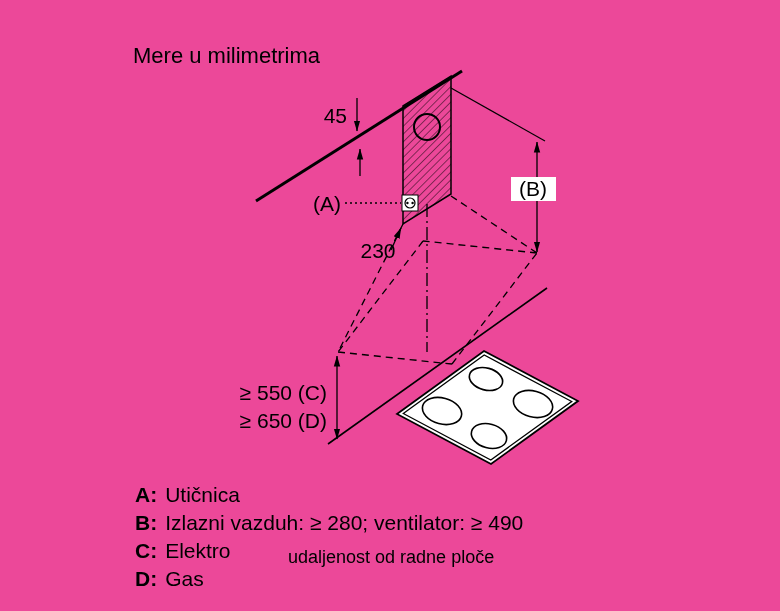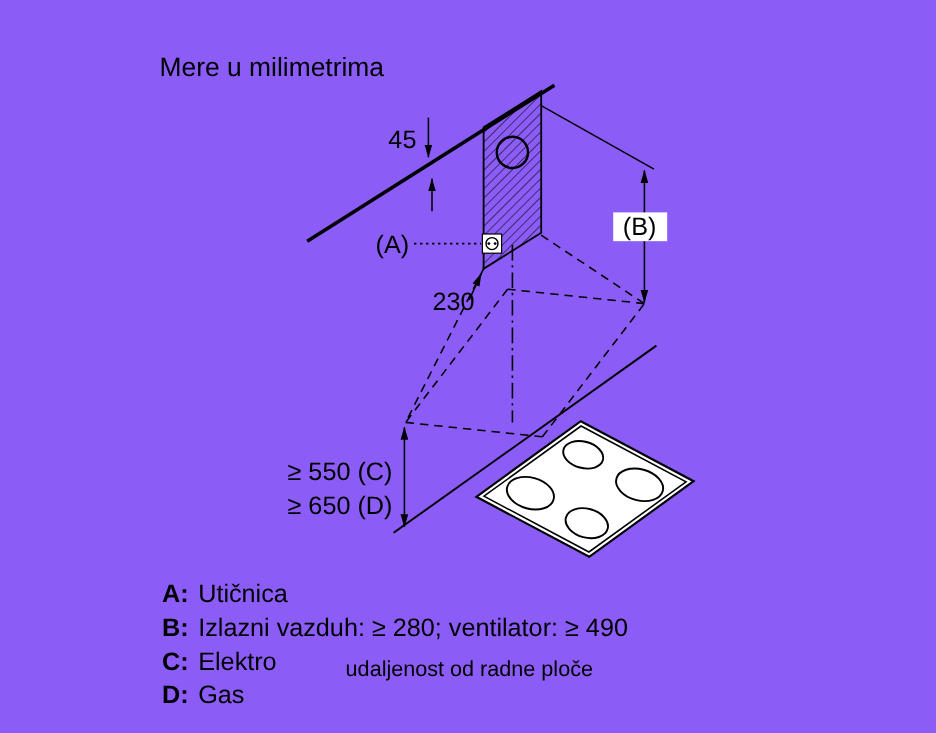--- a/index.html
+++ b/index.html
@@ -1,16 +1,16 @@
 <!DOCTYPE html>
 <html><head>
 <meta charset="utf-8">
 <style>
   html,body{margin:0;padding:0;background:#ffffff;}
-  .stage{position:relative;width:780px;height:611px;background:#8b5cf6;overflow:hidden;}
+  .stage{position:relative;width:780px;height:611px;background:#ec4899;overflow:hidden;}
   svg text{font-family:"Liberation Sans",sans-serif;fill:#000;}
   .dim-label{font-size:21px;}
   .legend-text{font-size:21px;}
   .note-text{font-size:18px;}
   .title-text{font-size:22px;}
 </style>
 </head>
 <body>
 
 <div class="stage">

